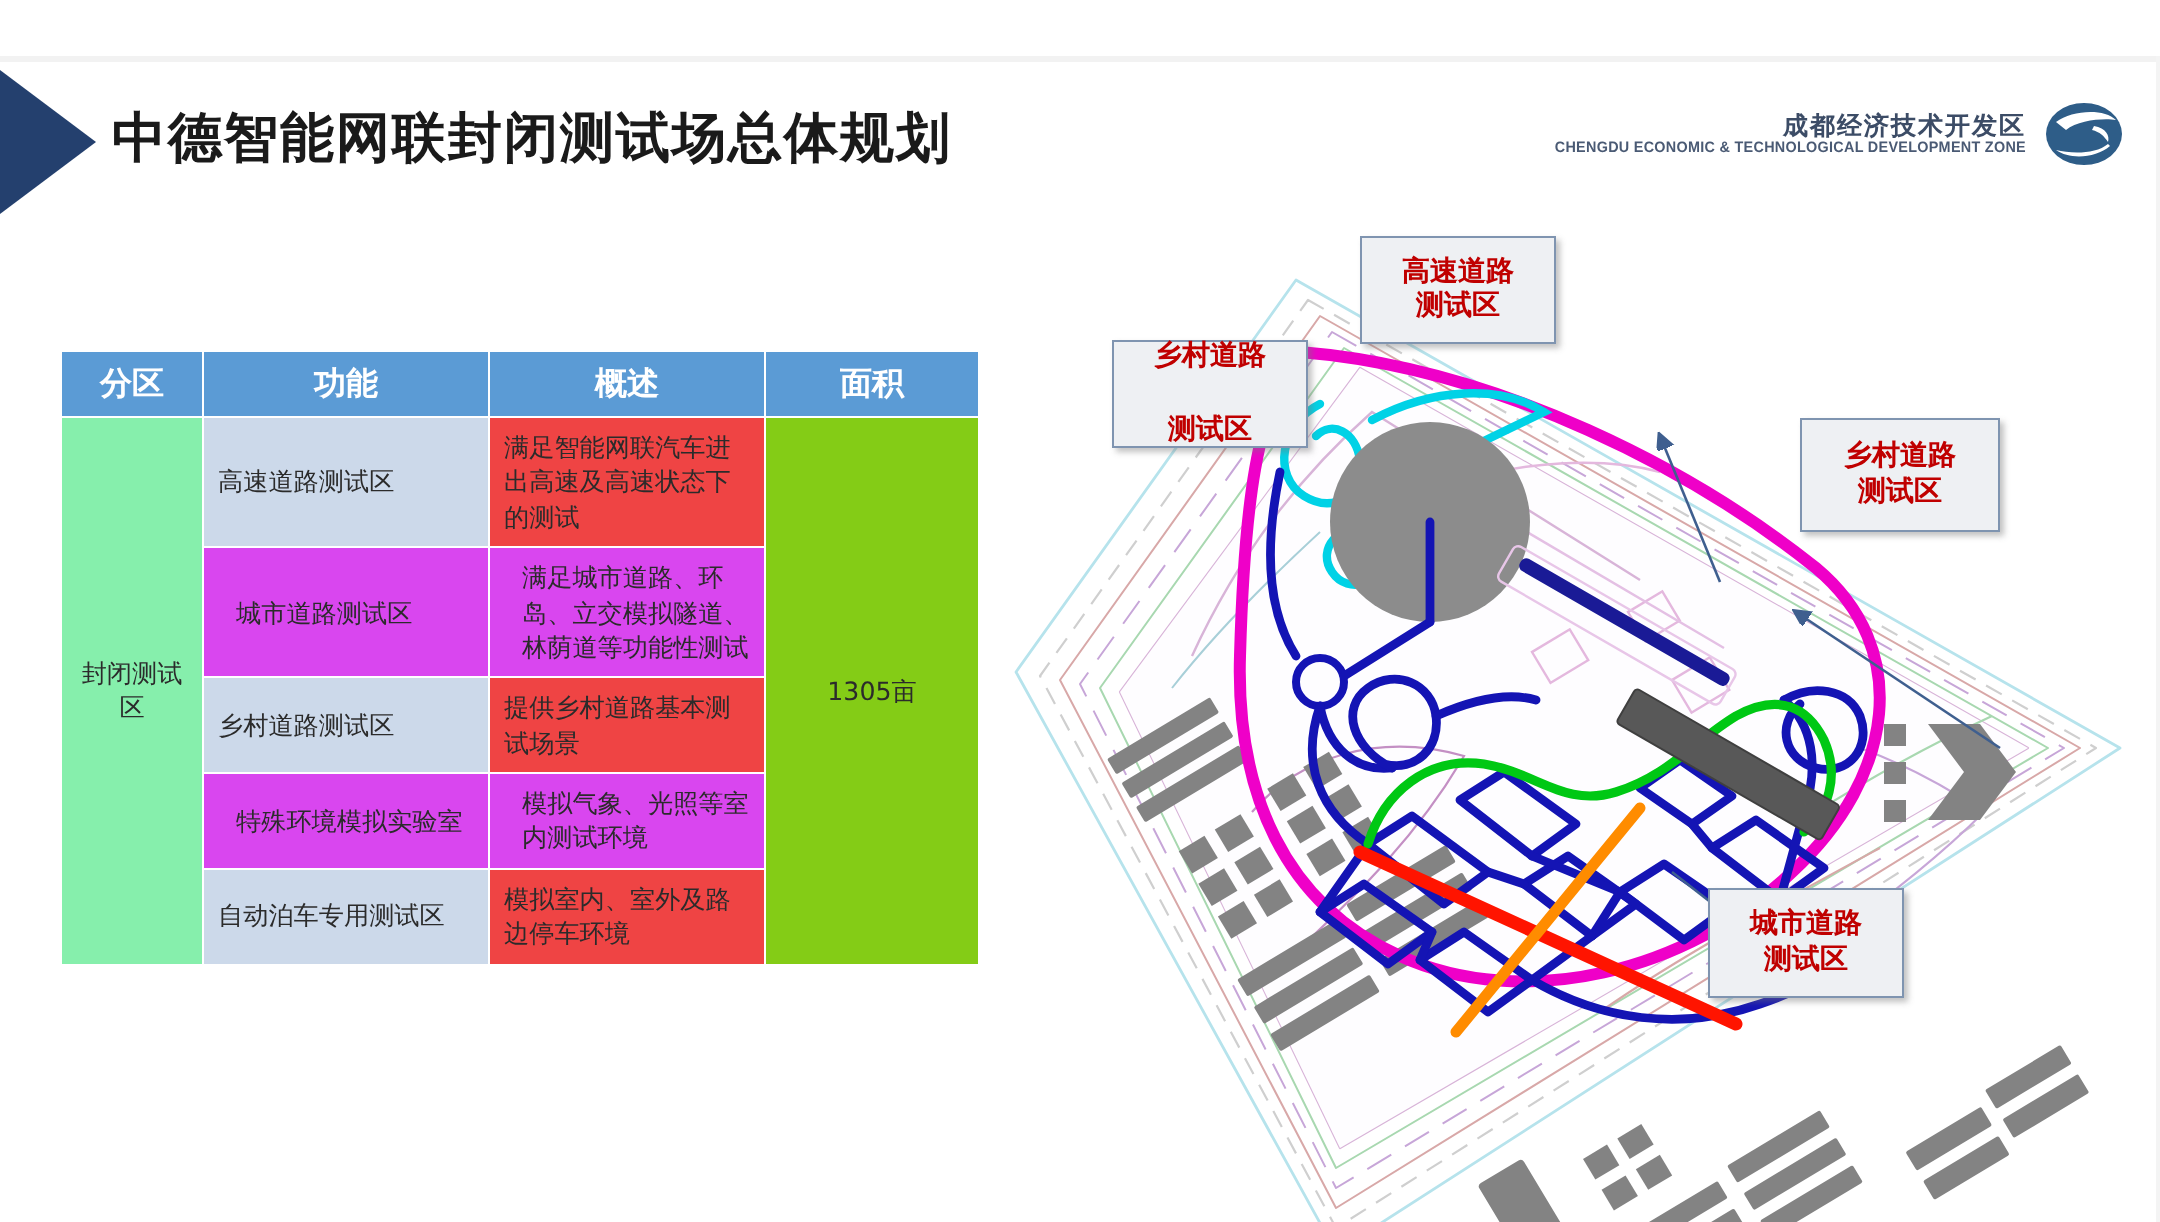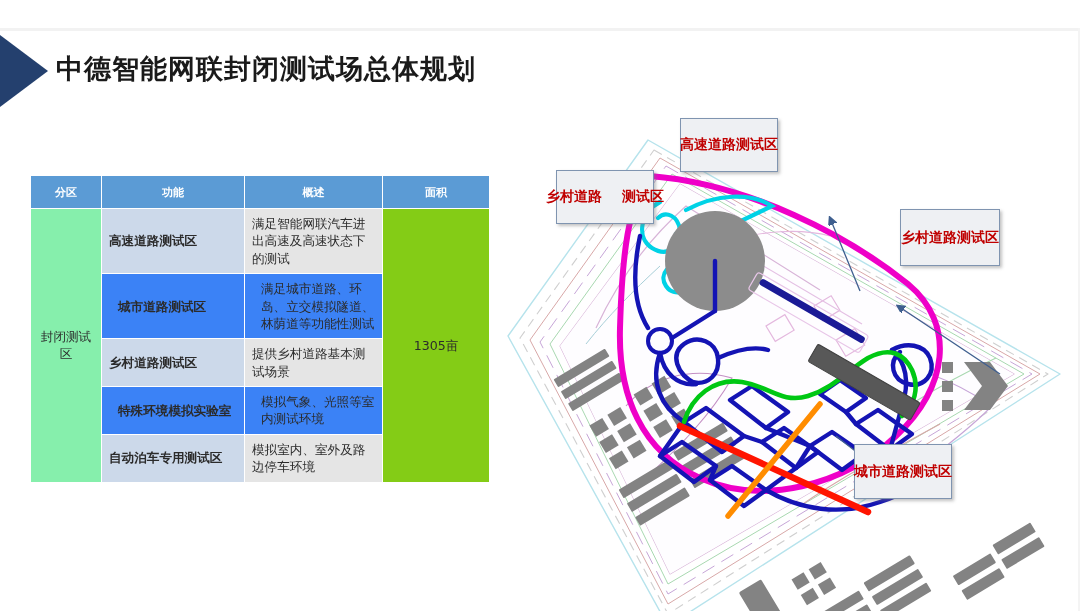--- a/index.html
+++ b/index.html
@@ -24,58 +24,70 @@
   .logo-text{display:flex;flex-direction:column;align-items:flex-end;line-height:1.08;}
   .logo-cn{font-size:12.5px;font-weight:bold;color:#3c4c66;letter-spacing:1px;
       font-family:"DejaVu Sans","Liberation Sans",sans-serif;}
   .logo-en{font-size:7.2px;font-weight:bold;color:#4a5a74;letter-spacing:.15px;
       transform:scaleY(1.05);white-space:nowrap;}
   .logo-mark{width:40px;height:34px;}
 
   
   .tbl{position:absolute;left:30px;top:147px;width:450px;border-collapse:collapse;
        table-layout:fixed;}
-  .tbl th{background:#5b9bd5;color:#fff;font-size:11px;font-weight:bold;height:30px;
+  .tbl th{background:#5b9bd5;color:#fff;font-size:16px;font-weight:bold;height:30px;
        text-align:center;border:1px solid #ffffff;
        font-family:"DejaVu Sans","Liberation Sans",sans-serif;}
   .tbl td{border:1px solid #ffffff;font-size:12.6px;color:#2b2b2b;
        padding:6px 7px;vertical-align:middle;line-height:1.38;
        font-family:"DejaVu Sans","Liberation Sans",sans-serif;}
   .c-zone{width:68px;background:#86efac;text-align:center;}
-  .c-func{width:140px;background:#ccd9ea;font-weight:bold;}
-  .c-desc{width:135px;background:#e5e5e5;}
+  .c-func{width:140px;background:#ccd9ea;}
+  .c-desc{width:135px;background:#ef4444;}
   .c-area{width:104px;background:#84cc16;text-align:center;font-size:13.5px;}
-  tr.alt td.c-func,tr.alt td.c-desc{background:#3b82f6;padding-left:16px;}
+  tr.alt td.c-func,tr.alt td.c-desc{background:#d946ef;padding-left:16px;}
   .tbl td.c-func{text-align:left;}
   .tbl td.c-desc{text-align:left;}
 
   
   .map{position:absolute;left:500px;top:78px;width:580px;height:533px;}
   .map svg{display:block;}
 
   
   .callout{position:absolute;box-sizing:border-box;background:#eef0f3;
       border:1px solid #7f94b0;box-shadow:2px 2px 3px rgba(120,120,120,.45);
       color:#c00000;font-weight:bold;font-size:14px;line-height:1.22;
-      text-align:center;display:flex;flex-direction:row;justify-content:center;
+      text-align:center;display:flex;flex-direction:column;justify-content:center;
       align-items:center;font-family:"DejaVu Sans","Liberation Sans",sans-serif;}
   .callout span{display:block;white-space:nowrap;}
 </style>
 </head>
 <body>
 
 <div id="slide">
 
   <div class="edge-top"></div>
   <div class="edge-right"></div>
   <div class="edge-bottom"></div>
 
   <div class="nav-arrow"></div>
   <div class="slide-title">中德智能网联封闭测试场总体规划</div>
 
+  <div class="logo-wrap">
+    <div class="logo-text">
+      <div class="logo-cn">成都经济技术开发区</div>
+      <div class="logo-en">CHENGDU ECONOMIC &amp; TECHNOLOGICAL DEVELOPMENT ZONE</div>
+    </div>
+    <svg class="logo-mark" viewBox="0 0 40 34">
+      <ellipse cx="20" cy="17" rx="19" ry="15.5" fill="#2e5d88"></ellipse>
+      <path d="M6 11 C14 5,30 4,36 10 C30 9,17 10,11 15 Z" fill="#ffffff"></path>
+      <path d="M33 23 C26 29,13 30,6 25 C14 27,26 27,32 22 Z" fill="#ffffff"></path>
+      <path d="M25 13 C31 14,33 18,32 21 C30 18,28 16,24 15 Z" fill="#ffffff"></path>
+    </svg>
+  </div>
 
   <table class="tbl">
     <thead>
       <tr>
         <th class="c-zone">分区</th>
         <th class="c-func">功能</th>
         <th class="c-desc">概述</th>
         <th class="c-area">面积</th>
       </tr>
     </thead>

